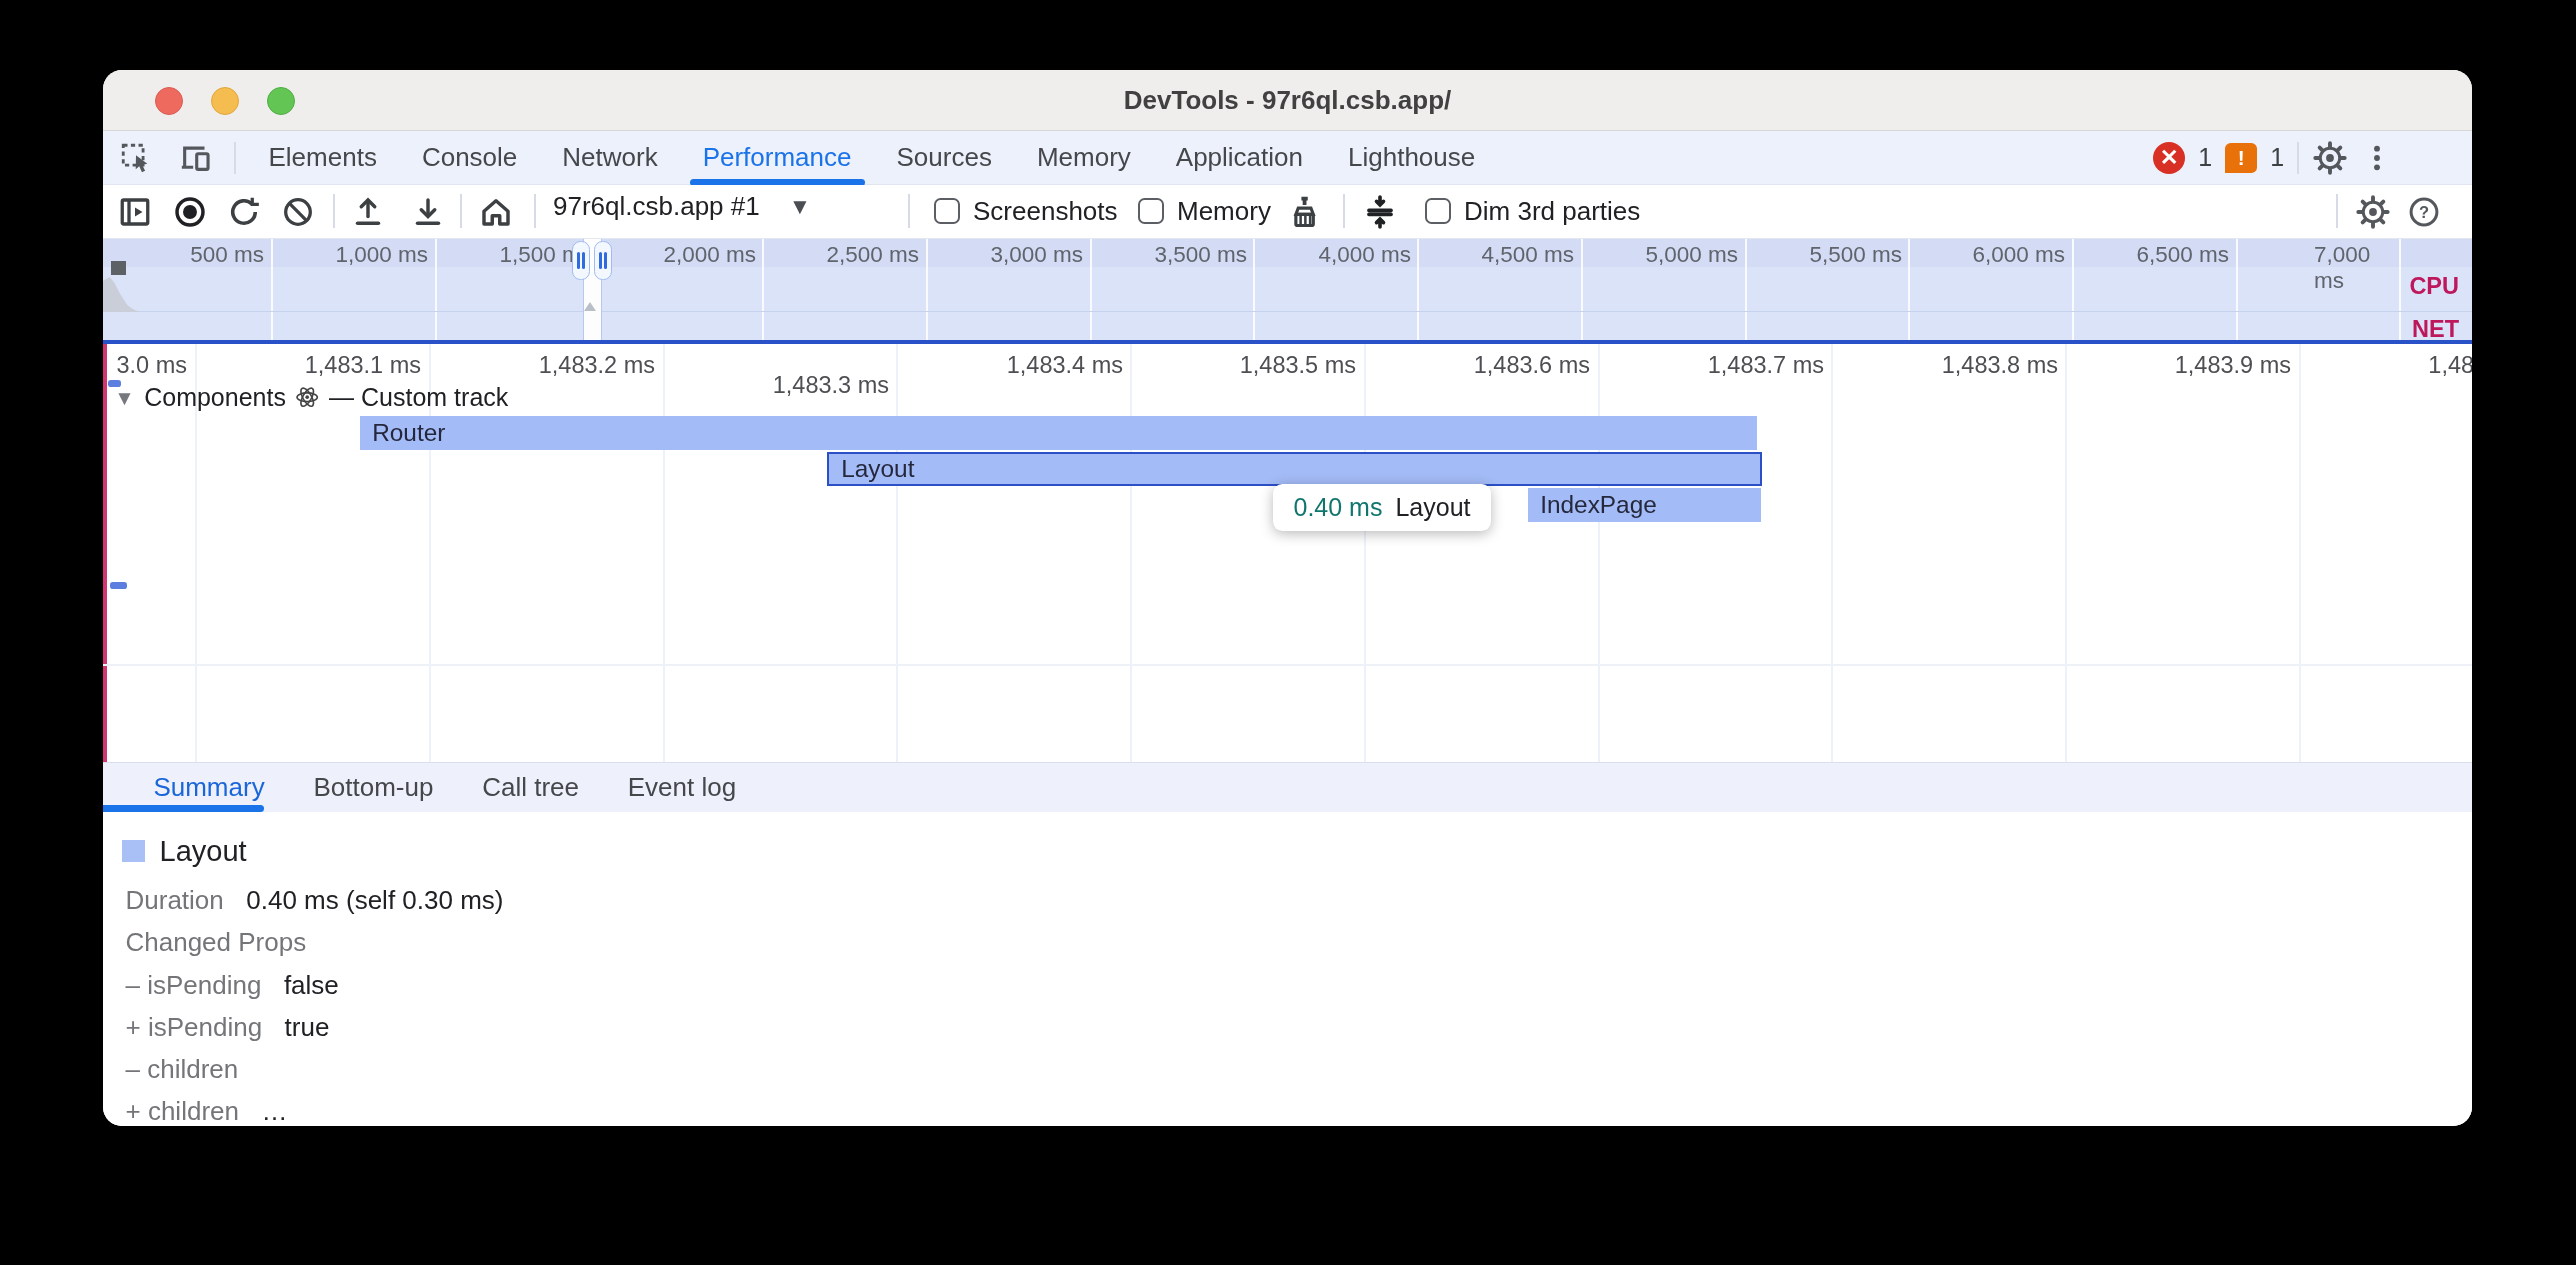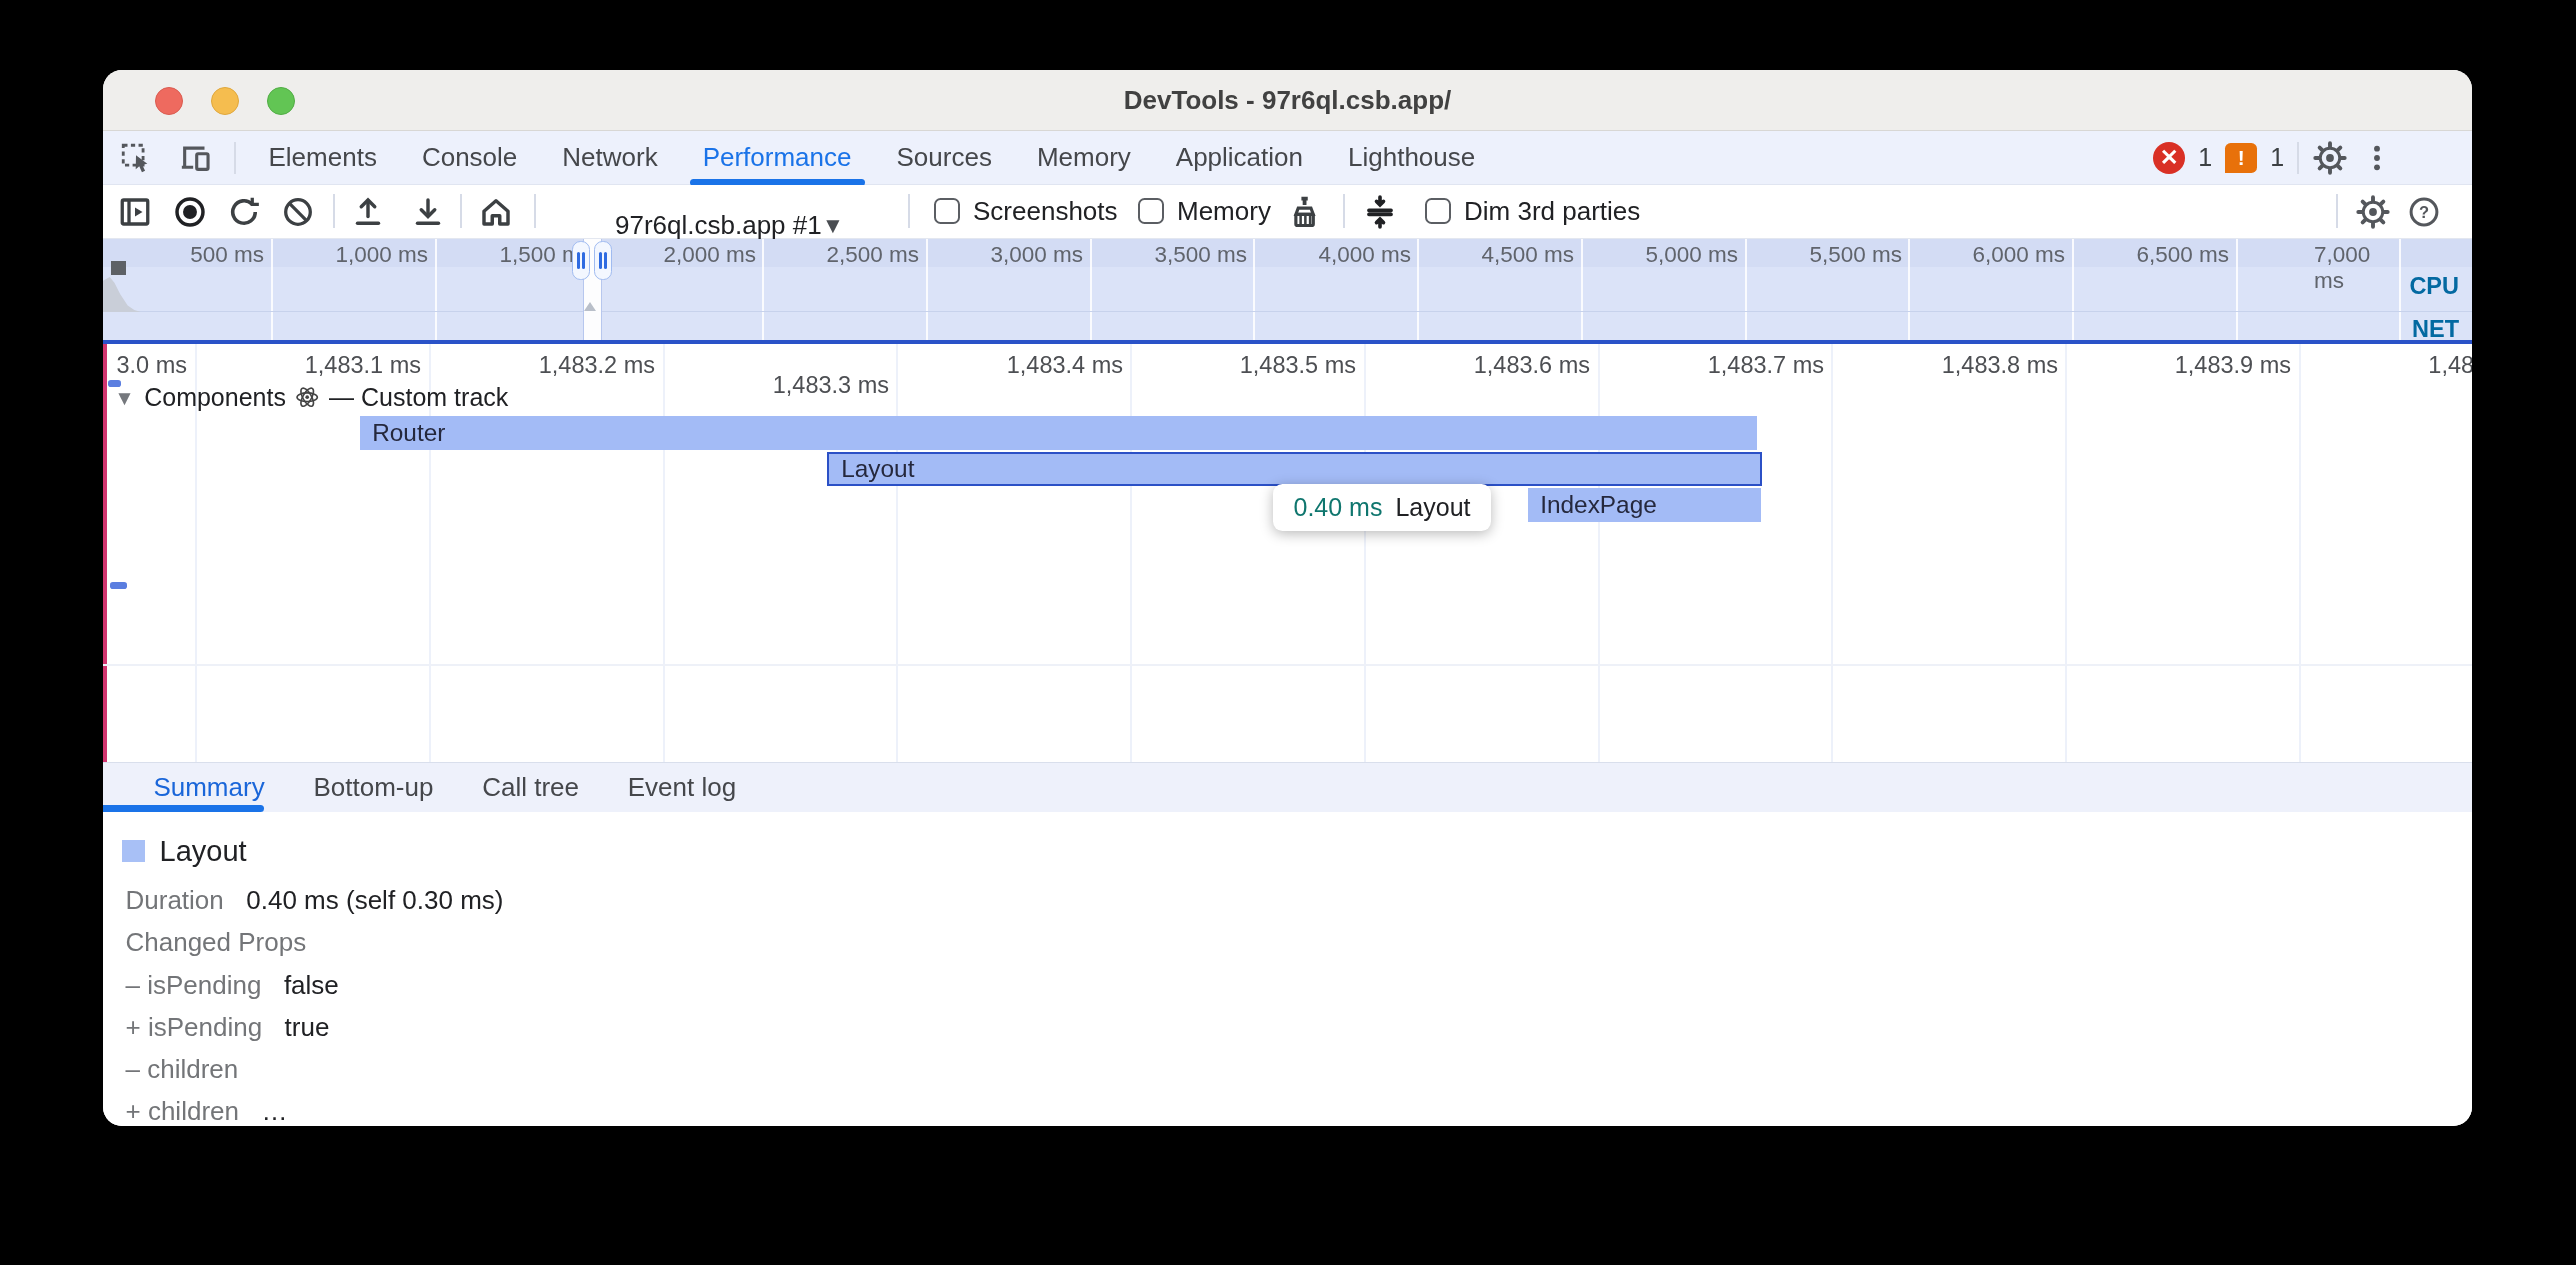--- a/index.html
+++ b/index.html
@@ -43,36 +43,36 @@
     justify-content:center; }
 
   
   #toolbar { position:absolute; left:0; top:115px; width:100%; height:54px;
     background:#fff; border-bottom:0.9px solid #e3e7f0; }
   .t-icon { position:absolute; top:7.5px; width:38px; height:38px; display:flex;
     align-items:center; justify-content:center; }
   .checkbox { position:absolute; top:13px; width:26px; height:26px;
     border:2.8px solid #5b5e63; border-radius:6.6px; background:#fff; }
   .t-label { position:absolute; top:11.3px; font-size:26px; color:#202124; }
-  #history-select { position:absolute; left:450px; top:25px; width:291px; display:flex;
-    justify-content:flex-end; font-size:26px; color:#202124; }
+  #history-select { position:absolute; left:450px; top:6px; width:291px; display:flex;
+    justify-content:flex-start; font-size:26px; color:#202124;gap:29px; }
   #history-caret { color:#4a4d52; font-size:22.5px; line-height:32px; }
 
   
   #overview { position:absolute; left:0; top:169px; width:100%; height:101px;
     background:#dbe3f8; }
   #overview .strip { position:absolute; left:0; top:0; width:100%; height:28px;
     background:#d3dcf4; }
   .ov-grid { position:absolute; top:0; bottom:0; width:1.9px; background:rgba(255,255,255,.85); }
   .ov-tick { position:absolute; top:2.8px; font-size:22.5px; color:#60646c; transform:translateX(-100%); }
   #ov-lane-line { position:absolute; left:0; right:0; top:72px; height:0.9px; background:#c7d2ec; }
   #ov-thumb { position:absolute; left:8.4px; top:21.6px; width:15px; height:14px; background:#5d6166; }
   #ov-cpu-blob { position:absolute; left:0; top:38px; width:38px; height:35px; }
   #cpu-label,#net-label { position:absolute; right:13px; font-size:23.5px; font-weight:700;
-    color:#0369a1; }
+    color:#be185d; }
   #cpu-label { top:34px; } #net-label { top:77px; }
   #ov-window { position:absolute; left:480px; top:0; width:19px; height:101px;
     background:#fdfdfe; border-left:1.9px solid #b7c7ee; border-right:1.9px solid #b7c7ee; }
   .ov-handle { position:absolute; top:1.9px; width:18px; height:39px; background:#f3f7ff;
     border:1.9px solid #a0bbf0; border-radius:8.4px; display:flex; align-items:center;
     justify-content:center; gap:2.8px; }
   #ov-handle-left { left:469px; } #ov-handle-right { left:491px; }
   .grip { width:2.8px; height:17px; background:#2f6be1; border-radius:1.9px; }
   #ov-bump { position:absolute; left:481px; top:63px; width:0; height:0;
     border-left:6.6px solid transparent; border-right:6.6px solid transparent;

